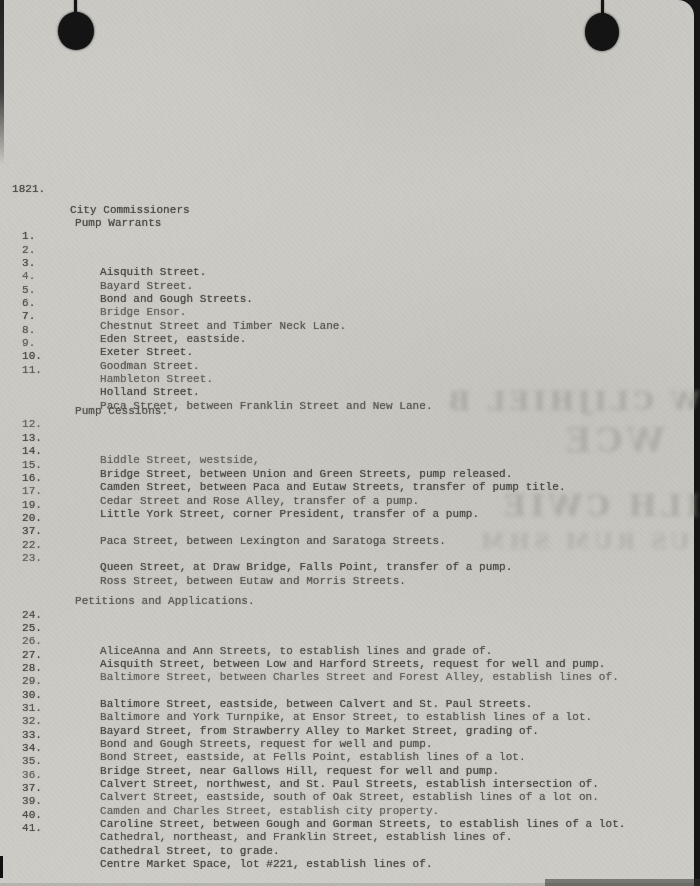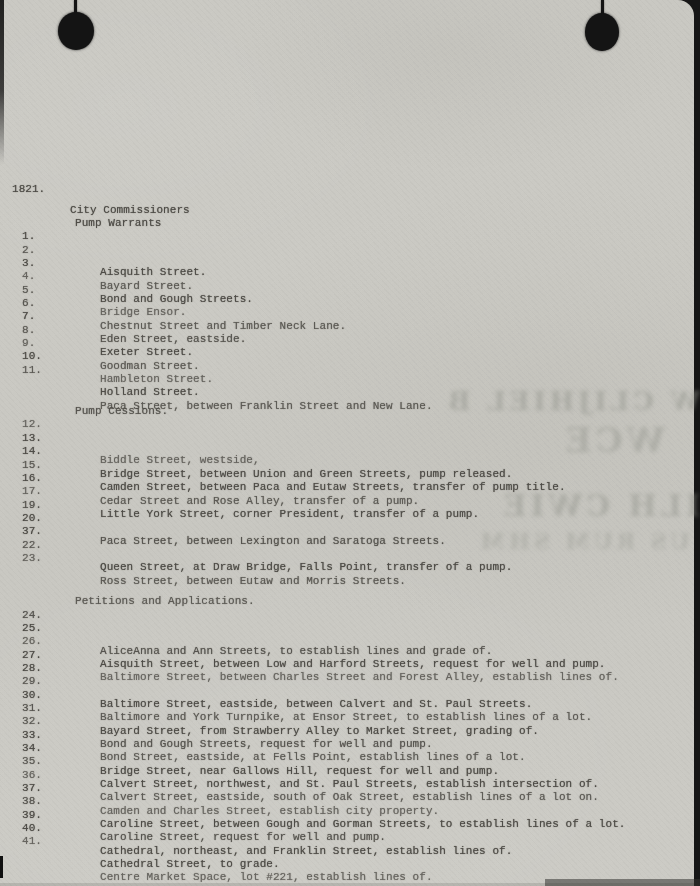--- a/index.html
+++ b/index.html
@@ -259,24 +259,20 @@
         </div>
         <div class="row">
           <span class="num">36.</span>
           <span class="entry">Camden and Charles Street, establish city property.</span>
         </div>
         <div class="row">
           <span class="num">37.</span>
           <span class="entry">Caroline Street, between Gough and Gorman Streets, to establish lines of a lot.</span>
         </div>
         <div class="row">
-          <span class="num">38.</span>
-          <span class="entry">Caroline Street, request for well and pump.</span>
-        </div>
-        <div class="row">
           <span class="num">39.</span>
           <span class="entry">Cathedral, northeast, and Franklin Street, establish lines of.</span>
         </div>
         <div class="row">
           <span class="num">40.</span>
           <span class="entry">Cathedral Street, to grade.</span>
         </div>
         <div class="row">
           <span class="num">41.</span>
           <span class="entry">Centre Market Space, lot #221, establish lines of.</span>

